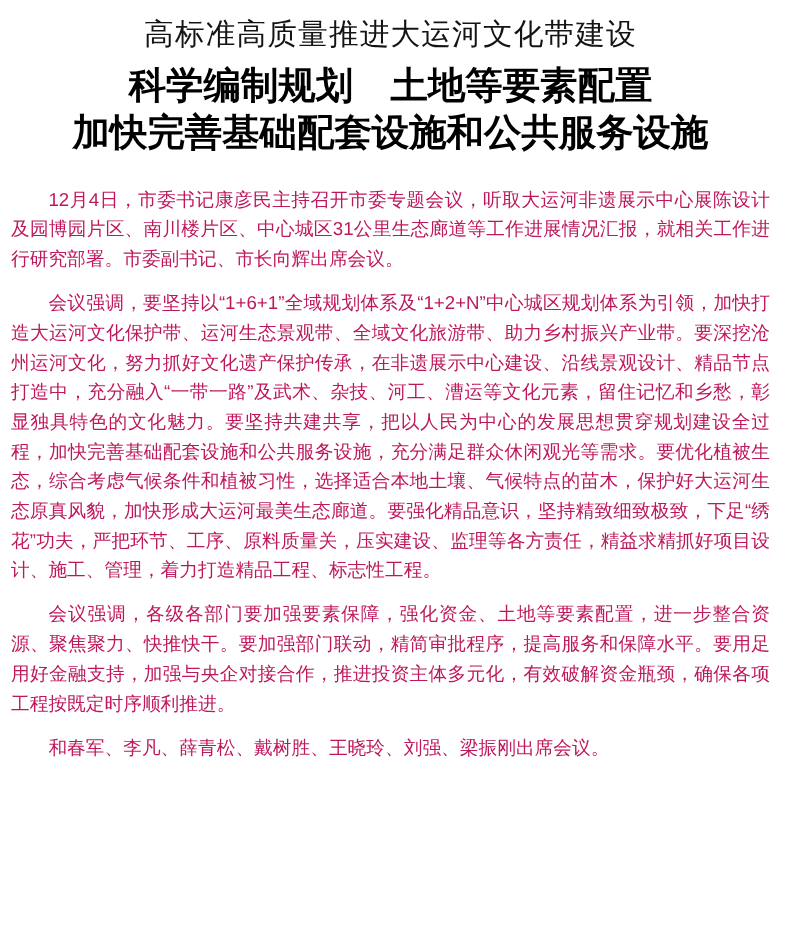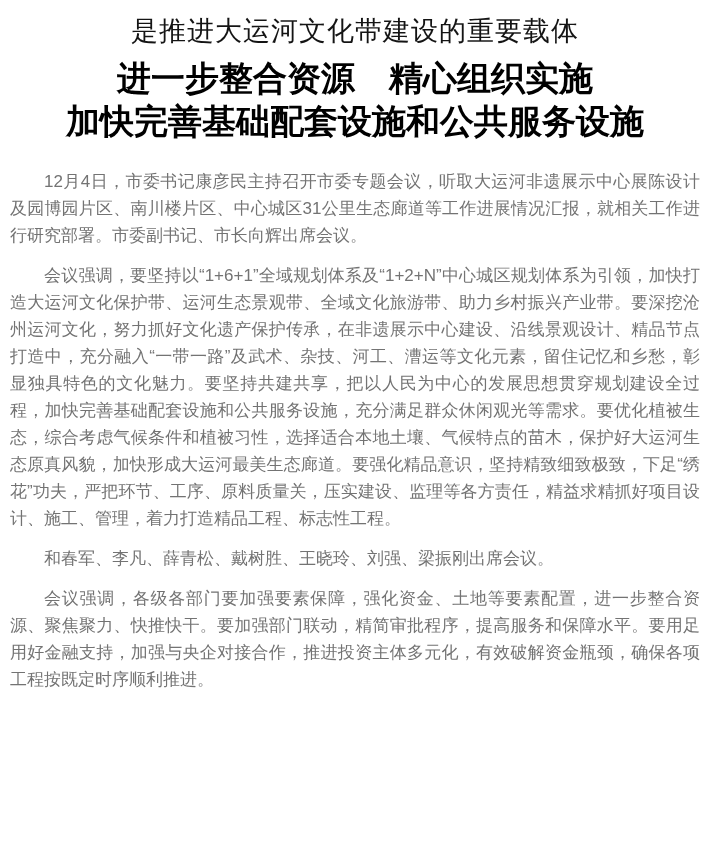--- a/index.html
+++ b/index.html
@@ -39,40 +39,40 @@
   .headline-first {
     margin-top: 9px;
   }
   .article-body {
     margin-top: 25px;
   }
   .article-body p {
     font-family: "Liberation Sans", sans-serif;
     font-size: 17px;
     line-height: 27px;
-    color: #737373;
+    color: #be185d;
     text-align: justify;
     text-indent: 2em;
     margin: 0 0 13px 0;
   }
   .article-body p:last-child {
     margin-bottom: 0;
   }
 </style>
 </head>
 <body>
 
 <div class="page">
 
   <div class="article-header">
-    <h3 class="supertitle">是推进大运河文化带建设的重要载体</h3>
-    <h1 class="headline headline-first">进一步整合资源　精心组织实施</h1>
+    <h3 class="supertitle">高标准高质量推进大运河文化带建设</h3>
+    <h1 class="headline headline-first">科学编制规划　土地等要素配置</h1>
     <h1 class="headline">加快完善基础配套设施和公共服务设施</h1>
   </div>
 
   <div class="article-body">
     <p>12月4日，市委书记康彦民主持召开市委专题会议，听取大运河非遗展示中心展陈设计及园博园片区、南川楼片区、中心城区31公里生态廊道等工作进展情况汇报，就相关工作进行研究部署。市委副书记、市长向辉出席会议。</p>
     <p>会议强调，要坚持以“1+6+1”全域规划体系及“1+2+N”中心城区规划体系为引领，加快打造大运河文化保护带、运河生态景观带、全域文化旅游带、助力乡村振兴产业带。要深挖沧州运河文化，努力抓好文化遗产保护传承，在非遗展示中心建设、沿线景观设计、精品节点打造中，充分融入“一带一路”及武术、杂技、河工、漕运等文化元素，留住记忆和乡愁，彰显独具特色的文化魅力。要坚持共建共享，把以人民为中心的发展思想贯穿规划建设全过程，加快完善基础配套设施和公共服务设施，充分满足群众休闲观光等需求。要优化植被生态，综合考虑气候条件和植被习性，选择适合本地土壤、气候特点的苗木，保护好大运河生态原真风貌，加快形成大运河最美生态廊道。要强化精品意识，坚持精致细致极致，下足“绣花”功夫，严把环节、工序、原料质量关，压实建设、监理等各方责任，精益求精抓好项目设计、施工、管理，着力打造精品工程、标志性工程。</p>
+    <p>会议强调，各级各部门要加强要素保障，强化资金、土地等要素配置，进一步整合资源、聚焦聚力、快推快干。要加强部门联动，精简审批程序，提高服务和保障水平。要用足用好金融支持，加强与央企对接合作，推进投资主体多元化，有效破解资金瓶颈，确保各项工程按既定时序顺利推进。</p>
     <p>和春军、李凡、薛青松、戴树胜、王晓玲、刘强、梁振刚出席会议。</p>
-    <p>会议强调，各级各部门要加强要素保障，强化资金、土地等要素配置，进一步整合资源、聚焦聚力、快推快干。要加强部门联动，精简审批程序，提高服务和保障水平。要用足用好金融支持，加强与央企对接合作，推进投资主体多元化，有效破解资金瓶颈，确保各项工程按既定时序顺利推进。</p>
   </div>
 
 </div>
 
 </body></html>

